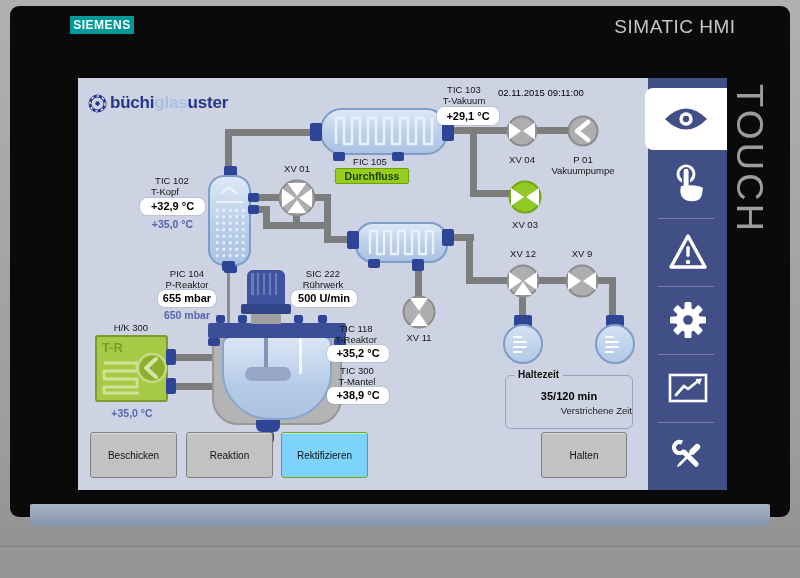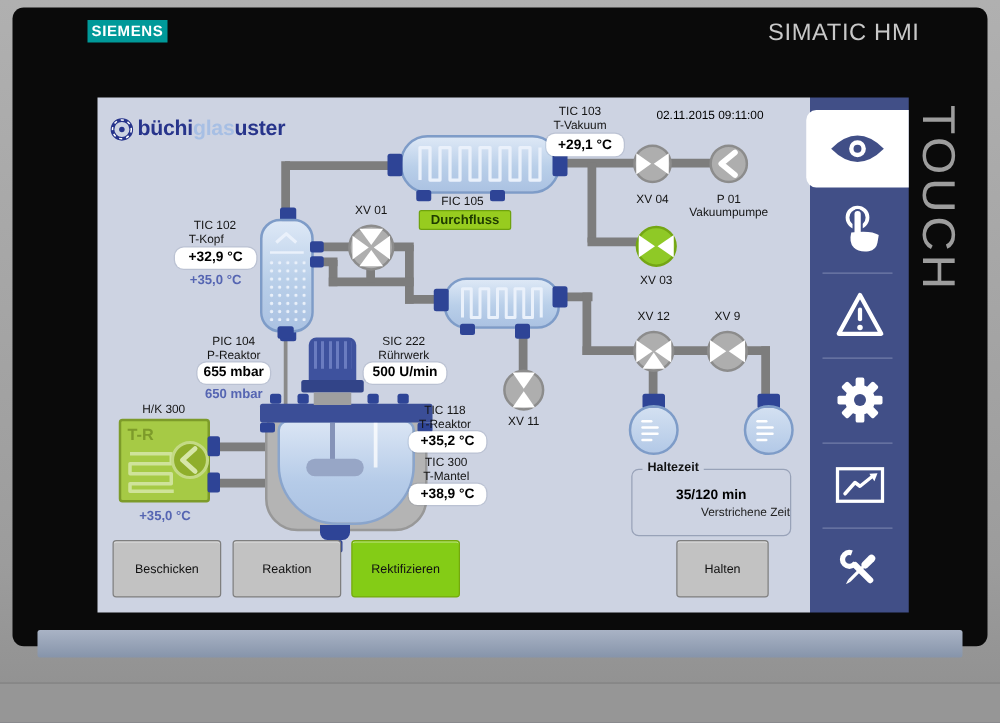--- a/index.html
+++ b/index.html
@@ -26,31 +26,31 @@
   .val{position:absolute;background:#fff;border-radius:7px;font-size:11px;font-weight:bold;color:#000;text-align:center;line-height:17px;box-shadow:0 0 0 1px rgba(90,100,130,.15);}
   .sp{position:absolute;font-size:10.5px;font-weight:bold;color:#5565b2;text-align:center;white-space:nowrap;}
   .badge{position:absolute;background:#97cc1f;border:1px solid #6fa30e;border-radius:2px;font-size:10.5px;font-weight:bold;color:#1e3b00;text-align:center;line-height:14px;}
   .valve{position:absolute;}
   .dots{position:absolute;background-image:radial-gradient(#e9f0fa 1.3px,transparent 1.5px);background-size:6.5px 6.5px;}
   .flask{position:absolute;width:40px;height:40px;border-radius:50%;background:linear-gradient(180deg,#d3e0f1,#b3c9e7);border:2px solid #7e9cc8;}
   .grad i{position:absolute;display:block;height:2px;background:#fff;border-radius:1px;}
   .groupbox{position:absolute;border:1.5px solid #98a2b8;border-radius:6px;}
   .groupbox .legend{position:absolute;top:-7px;left:8px;background:#cdd3e2;padding:0 4px;font-size:10px;font-weight:bold;color:#111;}
   .btn{position:absolute;height:46px;background:#c2c2c2;border:1px solid #7f7f7f;border-radius:3px;font-size:10px;color:#111;display:flex;align-items:center;justify-content:center;cursor:pointer;box-shadow:inset 0 1px 0 rgba(255,255,255,.5);}
-  .btn.green{background:#84cc16;border-color:#74a90c;}
+  .btn.green{background:#7dd3fc;border-color:#74a90c;}
   .jacket{position:absolute;background:#b4b4b4;border:2px solid #989898;border-radius:14px 14px 26px 26px;}
   .glass{position:absolute;background:linear-gradient(180deg,#dae5f4,#b5cbe8 60%,#abc2e2);border:2px solid #8aa5cc;border-radius:8px 8px 48px 48px;}
   .flange{position:absolute;background:#3b4e97;border-radius:2px;}
   .motor{position:absolute;background:#3e529e;border-radius:6px 6px 0 0;overflow:hidden;}
   .motor:before{content:"";position:absolute;left:4px;right:4px;top:3px;height:22px;background:repeating-linear-gradient(90deg,#6a7cc0 0 2.5px,transparent 2.5px 6px);}
   .hkbox{position:absolute;background:#a6ca45;border:2px solid #7d9b2a;border-radius:3px;}
   .hk-tag{position:absolute;font-size:13px;font-weight:bold;color:#7d9b2a;}
   .logo{position:absolute;left:10px;top:15px;font-size:17px;font-weight:bold;letter-spacing:-.2px;display:flex;align-items:center;}
   .logo .p1,.logo .p3{color:#27348b;} .logo .p2{color:#a7bfe4;}
-  .date{position:absolute;left:420px;top:9px;width:140px;font-size:9.5px;color:#000;text-align:center;}
+  .date{position:absolute;left:420px;top:9px;width:140px;font-size:9.5px;color:#000;text-align:left;}
 </style>
 </head>
 <body>
 
 <div class="device">
   <div class="bezel"></div>
   <div class="panel-strip"></div>
   <div class="seam"></div>
   <div class="bottomband"></div>
   <div class="brand">SIEMENS</div>
@@ -269,21 +269,21 @@
 
     <div class="groupbox" style="left:427px;top:297px;width:128px;height:54px">
       <div class="legend">Haltezeit</div>
       <div style="position:absolute;left:0;top:14px;width:100%;text-align:center;font-size:11px;font-weight:bold;color:#000">35/120 min</div>
       <div style="position:absolute;left:0;top:29px;width:100%;text-align:right;font-size:9.5px;color:#222">Verstrichene Zeit</div>
     </div>
 
     <div class="btn" style="left:12px;top:354px;width:87px">Beschicken</div>
     <div class="btn" style="left:108px;top:354px;width:87px">Reaktion</div>
     <div class="btn green" style="left:203px;top:354px;width:87px">Rektifizieren</div>
-    <div class="btn" style="left:463px;top:354px;width:74px">Halten</div>
+    <div class="btn" style="left:463px;top:354px;width:86px">Halten</div>
   </div>
 
   <div class="sidebar">
     <div class="tab active" style="top:10px;height:62px">
       <svg width="46" height="28" viewBox="0 0 48 28">
         <path d="M2,14 Q13,3 24,3 Q35,3 46,14 Q35,25 24,25 Q13,25 2,14 Z" fill="#414f87"></path>
         <circle cx="24" cy="14" r="7" fill="#fff"></circle>
           <circle cx="24" cy="14" r="3.3" fill="#414f87"></circle>
       </svg>
     </div>

